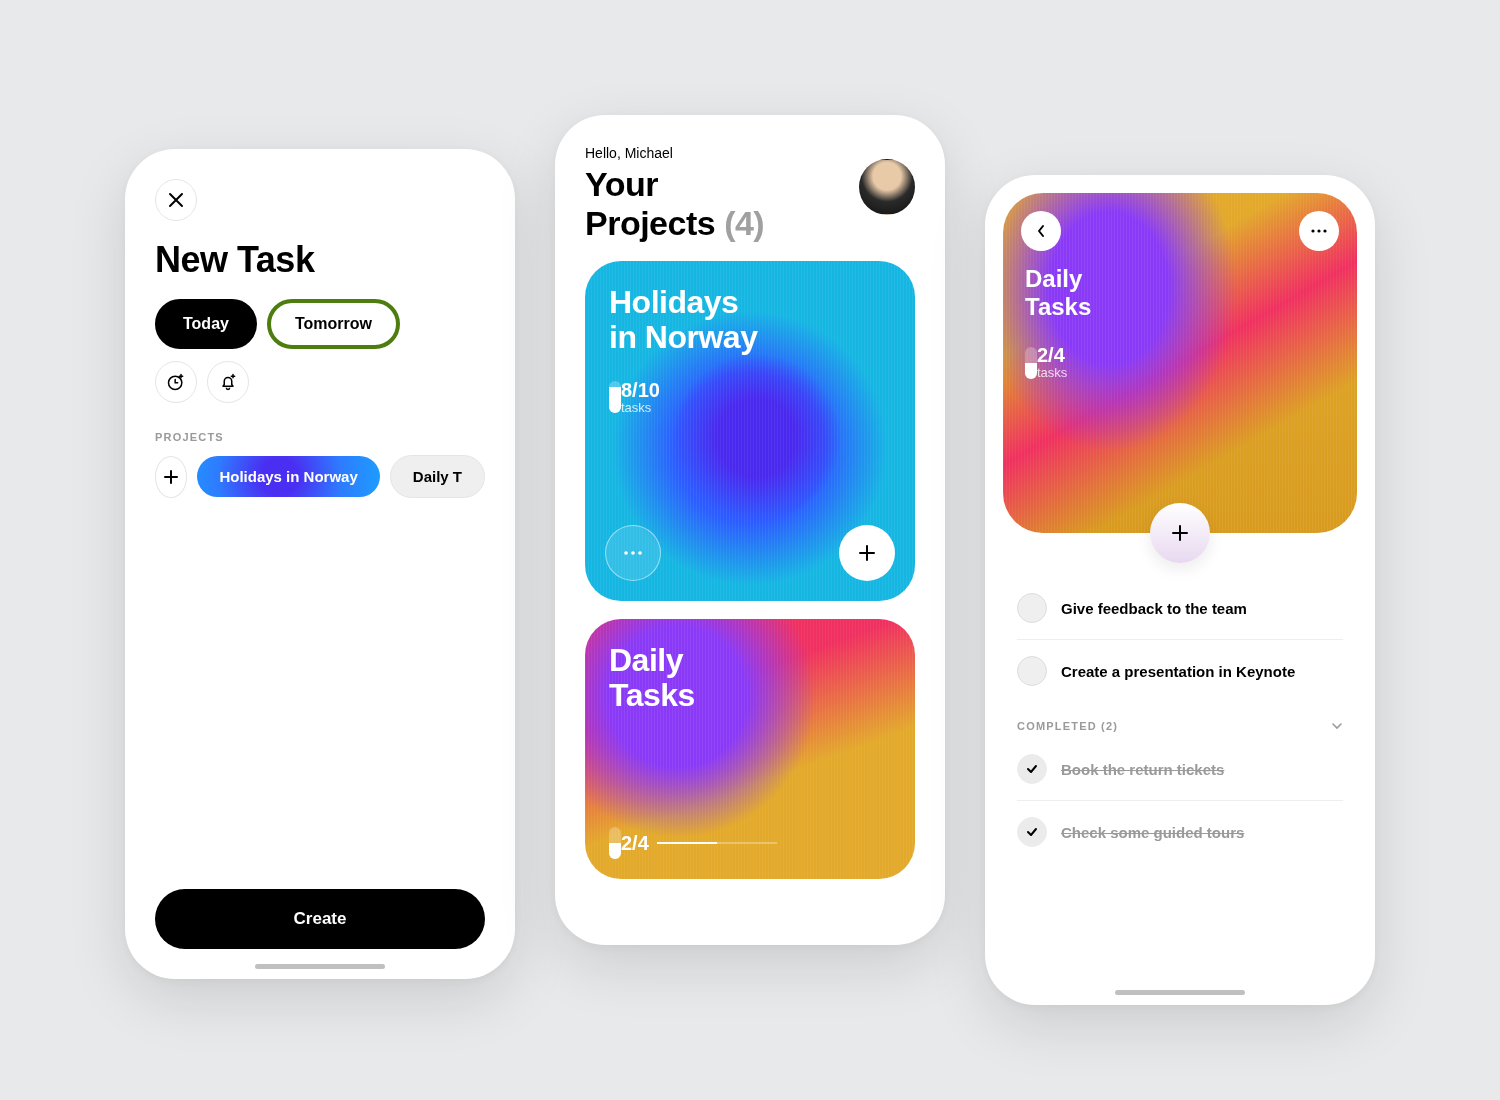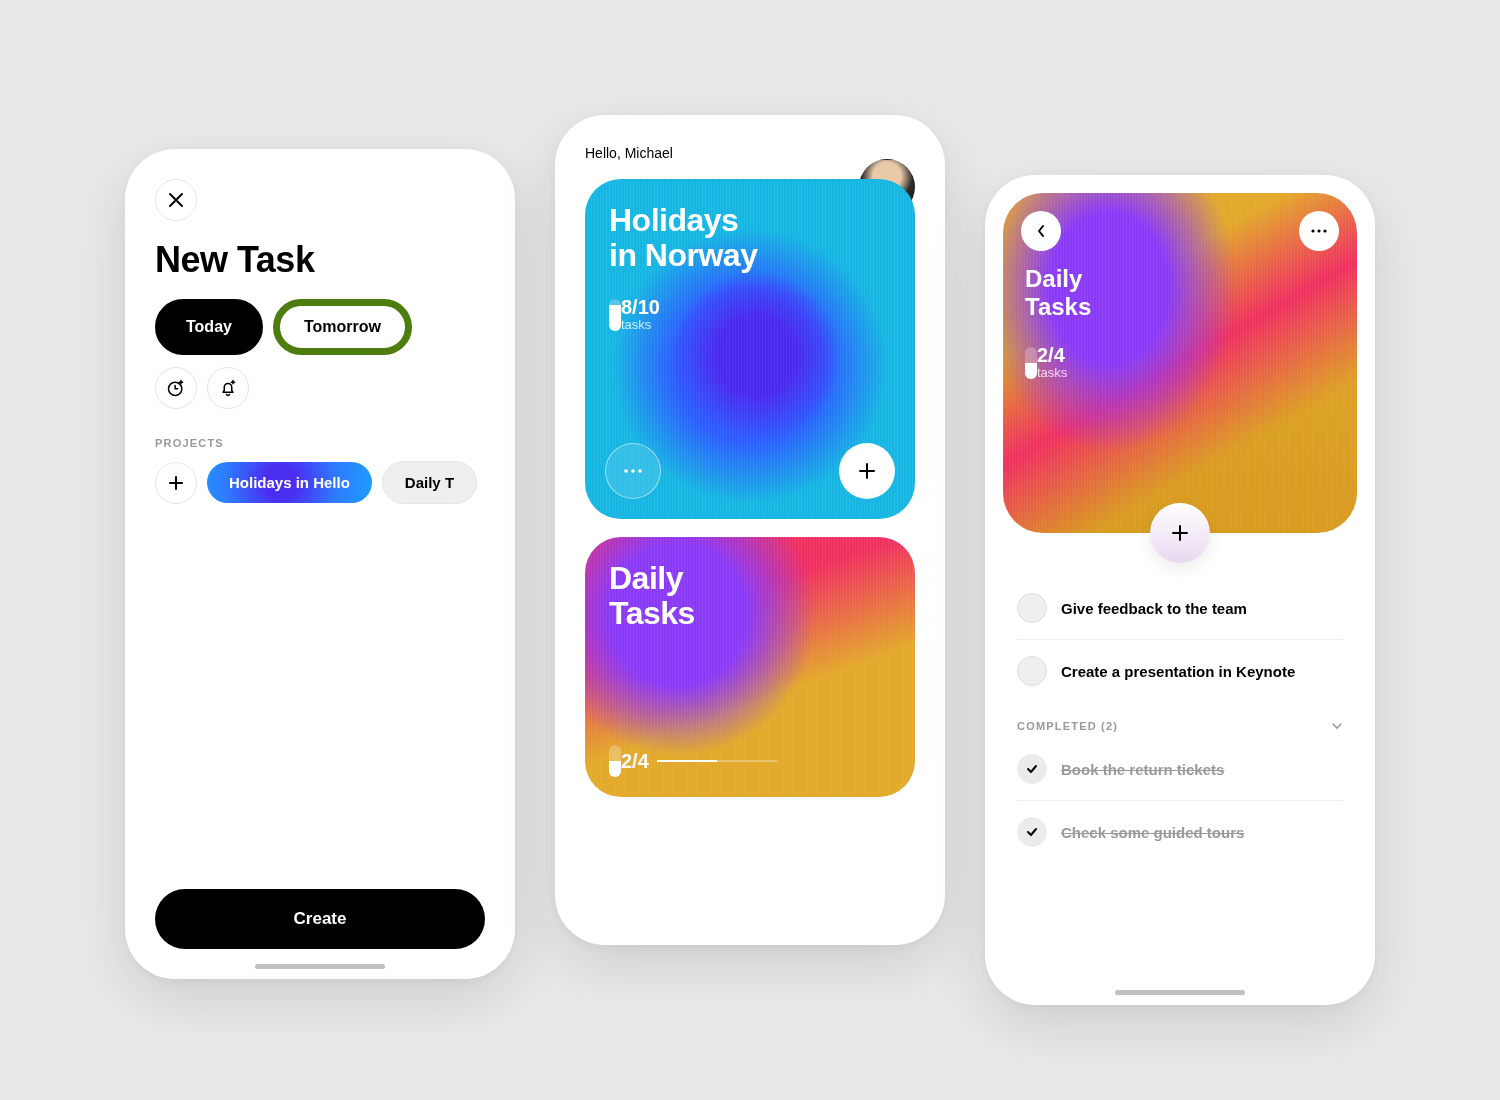--- a/index.html
+++ b/index.html
@@ -65,21 +65,21 @@
     margin-top: 18px;
     margin-bottom: 18px;
     letter-spacing: -0.5px;
   }
   .chip-row { display: flex; gap: 10px; align-items: center; flex-wrap: nowrap; }
   .chip {
     padding: 12px 24px;
     border-radius: 999px;
     font-size: 16px;
     font-weight: 600;
-    border: 7px solid #4d7c0f;
+    border: 4px solid #4d7c0f;
     background: #fff;
     cursor: pointer;
     white-space: nowrap;
   }
   .chip.active { background: #000; color: #fff; border-color: #000; }
   .section-row { margin-top: 12px; }
   .section-label {
     font-size: 11px;
     letter-spacing: 1.2px;
     color: #9a9a9a;
@@ -275,32 +275,37 @@
   </div>
 
   <div style="margin-top:28px">
     <div class="section-label">PROJECTS</div>
     <div class="proj-row">
       <button class="icon-btn">
         <svg width="16" height="16" viewBox="0 0 16 16">
             <path d="M8 2v12M2 8h12" stroke="#000" stroke-width="2" stroke-linecap="round"></path>
           </svg>
       </button>
-      <button class="proj-chip selected">Holidays in Hello</button>
+      <button class="proj-chip selected">Holidays in Norway</button>
       <button class="proj-chip">Daily T</button>
     </div>
   </div>
 
 
   <button class="create-btn">Create</button>
   <div class="home-indicator"></div>
 </div>
 
 <div class="phone p2">
   <div class="greeting">Hello, Michael</div>
+  <div class="projects-title">
+    <span>Your</span><br>
+    <span>Projects</span>
+    <span class="count">(4)</span>
+  </div>
   <div class="avatar"></div>
 
   <div class="card card-norway lines">
     <h2>
       <span>Holidays</span><br>
       <span>in Norway</span>
     </h2>
     <div class="task-count">
       <div class="pill">
           <div class="pill-fill" style="height:80%"></div>

